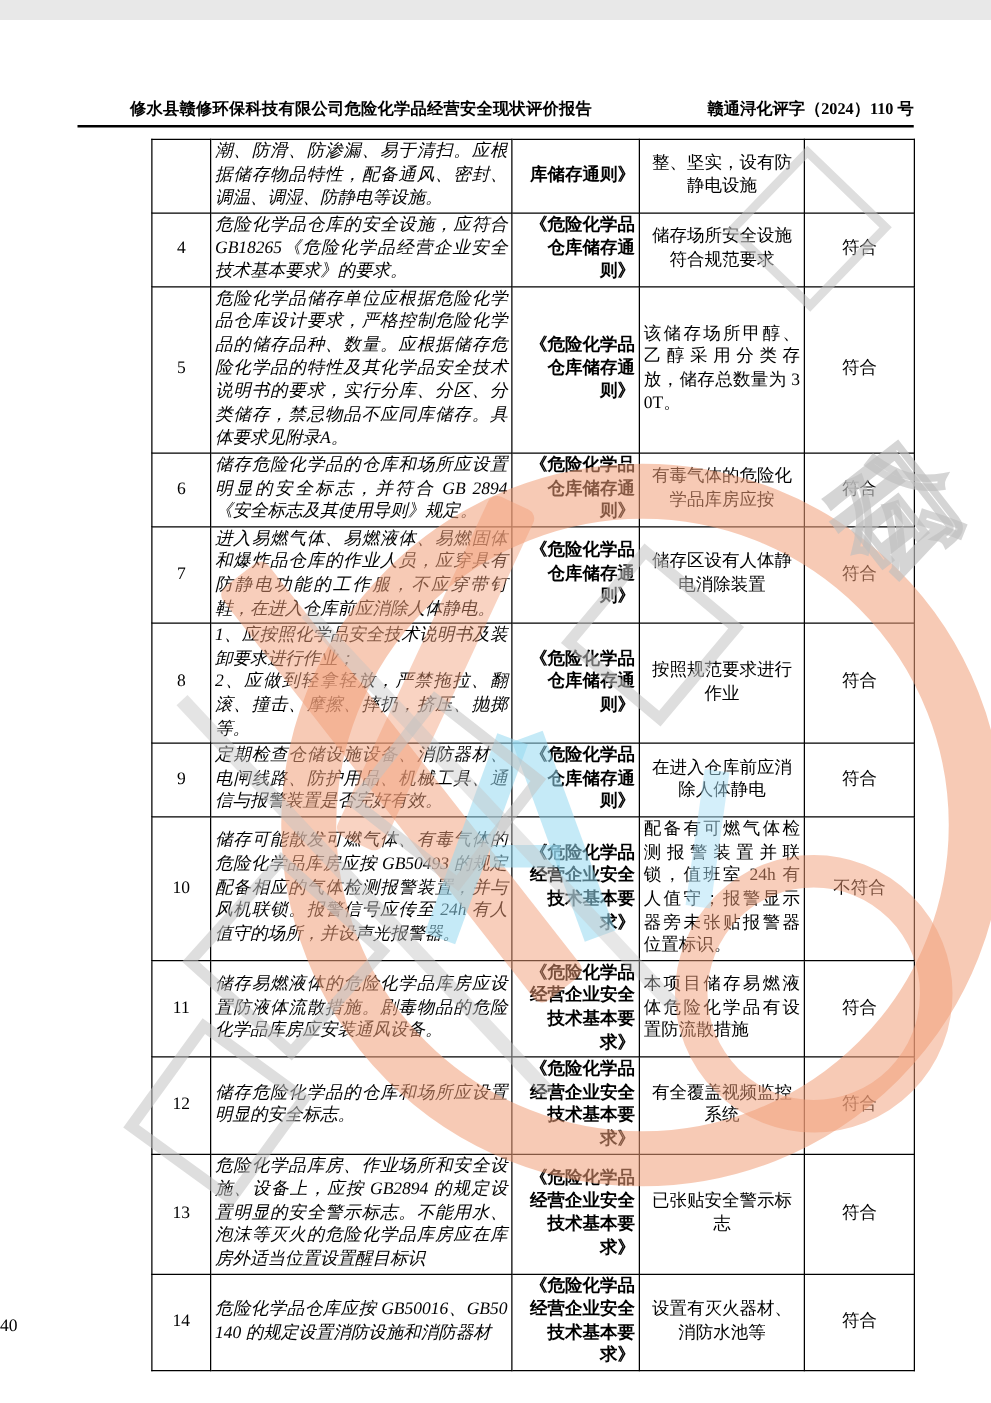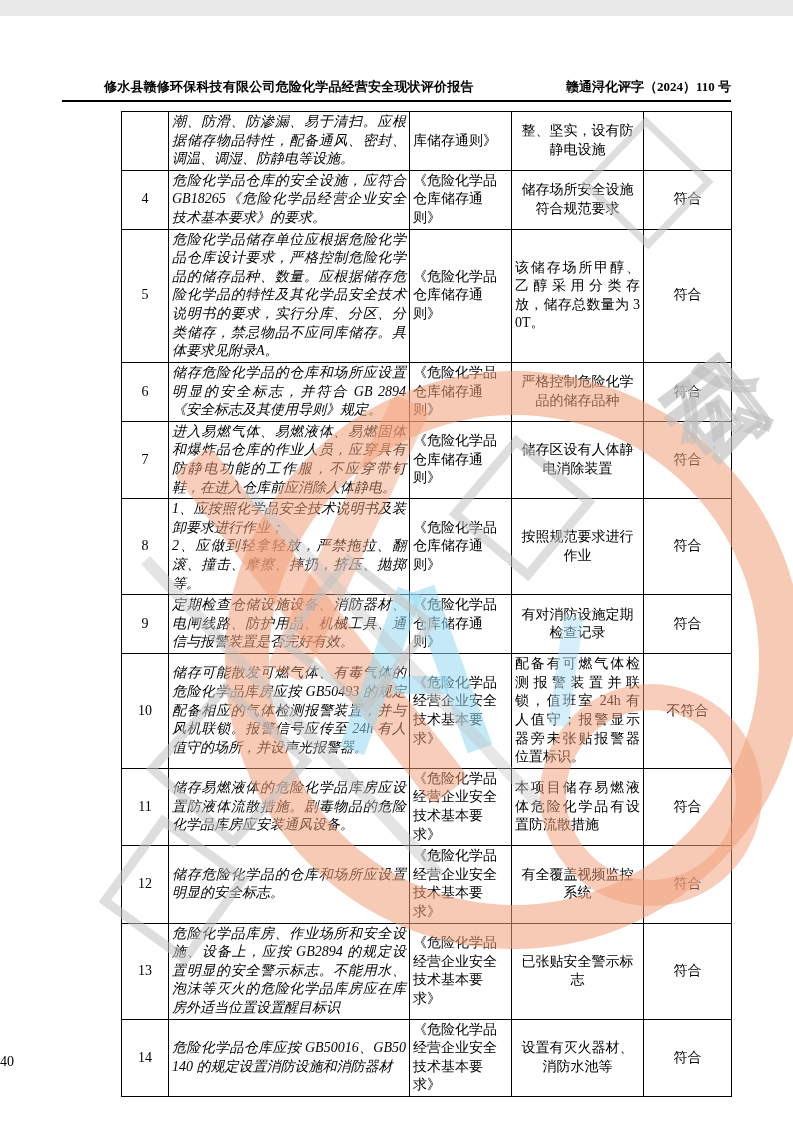--- a/index.html
+++ b/index.html
@@ -17,21 +17,21 @@
   .hdr .hl{font-size:13px;font-weight:bold;letter-spacing:.2px;margin-left:42px;}
   .hdr .hr{font-size:13px;font-weight:bold;white-space:nowrap;padding-left:44px;}
   
   .tblwrap{position:absolute;left:121px;top:95px;width:610px;}
   table{border-collapse:collapse;table-layout:fixed;width:610px;
         font-size:14px;line-height:1.33;}
   td{border:1.5px solid #000;padding:1px 3px;vertical-align:middle;
      word-break:break-all;overflow:hidden;}
   .col-num{text-align:center;}
   .col-content{text-align:justify;white-space:pre-wrap;font-style:italic;}
-  .col-basis{text-align:left;}
+  .col-basis{text-align:right;font-weight:bold;}
   .col-status{text-align:center;}
   .col-status.left{text-align:justify;}
   .col-result{text-align:center;}
   
   .pageno{position:absolute;left:0;right:0;top:1038px;
           font-size:14px;}
   
   .wm{position:absolute;inset:0;pointer-events:none;}
   .wm *{position:absolute;}
   .ring1{left:225px;top:355px;width:490px;height:490px;border-radius:50%;
@@ -102,21 +102,21 @@
             <td class="col-num">5</td>
             <td class="col-content">危险化学品储存单位应根据危险化学品仓库设计要求，严格控制危险化学品的储存品种、数量。应根据储存危险化学品的特性及其化学品安全技术说明书的要求，实行分库、分区、分类储存，禁忌物品不应同库储存。具体要求见附录A。</td>
             <td class="col-basis">《危险化学品仓库储存通则》</td>
             <td class="col-status left">该储存场所甲醇、乙醇采用分类存放，储存总数量为 30T。</td>
             <td class="col-result">符合</td>
           </tr>
           <tr>
             <td class="col-num">6</td>
             <td class="col-content">储存危险化学品的仓库和场所应设置明显的安全标志，并符合 GB 2894《安全标志及其使用导则》规定。</td>
             <td class="col-basis">《危险化学品仓库储存通则》</td>
-            <td class="col-status">严格控制危险化学品的储存品种</td>
+            <td class="col-status">有毒气体的危险化学品库房应按</td>
             <td class="col-result">符合</td>
           </tr>
           <tr>
             <td class="col-num">7</td>
             <td class="col-content">进入易燃气体、易燃液体、易燃固体和爆炸品仓库的作业人员，应穿具有防静电功能的工作服，不应穿带钉鞋，在进入仓库前应消除人体静电。</td>
             <td class="col-basis">《危险化学品仓库储存通则》</td>
             <td class="col-status">储存区设有人体静电消除装置</td>
             <td class="col-result">符合</td>
           </tr>
           <tr>
@@ -124,21 +124,21 @@
             <td class="col-content">1、应按照化学品安全技术说明书及装卸要求进行作业；
 2、应做到轻拿轻放，严禁拖拉、翻滚、撞击、摩擦、摔扔，挤压、抛掷等。</td>
             <td class="col-basis">《危险化学品仓库储存通则》</td>
             <td class="col-status">按照规范要求进行作业</td>
             <td class="col-result">符合</td>
           </tr>
           <tr>
             <td class="col-num">9</td>
             <td class="col-content">定期检查仓储设施设备、消防器材、电闸线路、防护用品、机械工具、通信与报警装置是否完好有效。</td>
             <td class="col-basis">《危险化学品仓库储存通则》</td>
-            <td class="col-status">有对消防设施定期检查记录</td>
+            <td class="col-status">在进入仓库前应消除人体静电</td>
             <td class="col-result">符合</td>
           </tr>
           <tr>
             <td class="col-num">10</td>
             <td class="col-content">储存可能散发可燃气体、有毒气体的危险化学品库房应按 GB50493 的规定配备相应的气体检测报警装置，并与风机联锁。报警信号应传至 24h 有人值守的场所，并设声光报警器。</td>
             <td class="col-basis">《危险化学品经营企业安全技术基本要求》</td>
             <td class="col-status left">配备有可燃气体检测报警装置并联锁，值班室 24h 有人值守；报警显示器旁未张贴报警器位置标识。</td>
             <td class="col-result">不符合</td>
           </tr>
           <tr>

